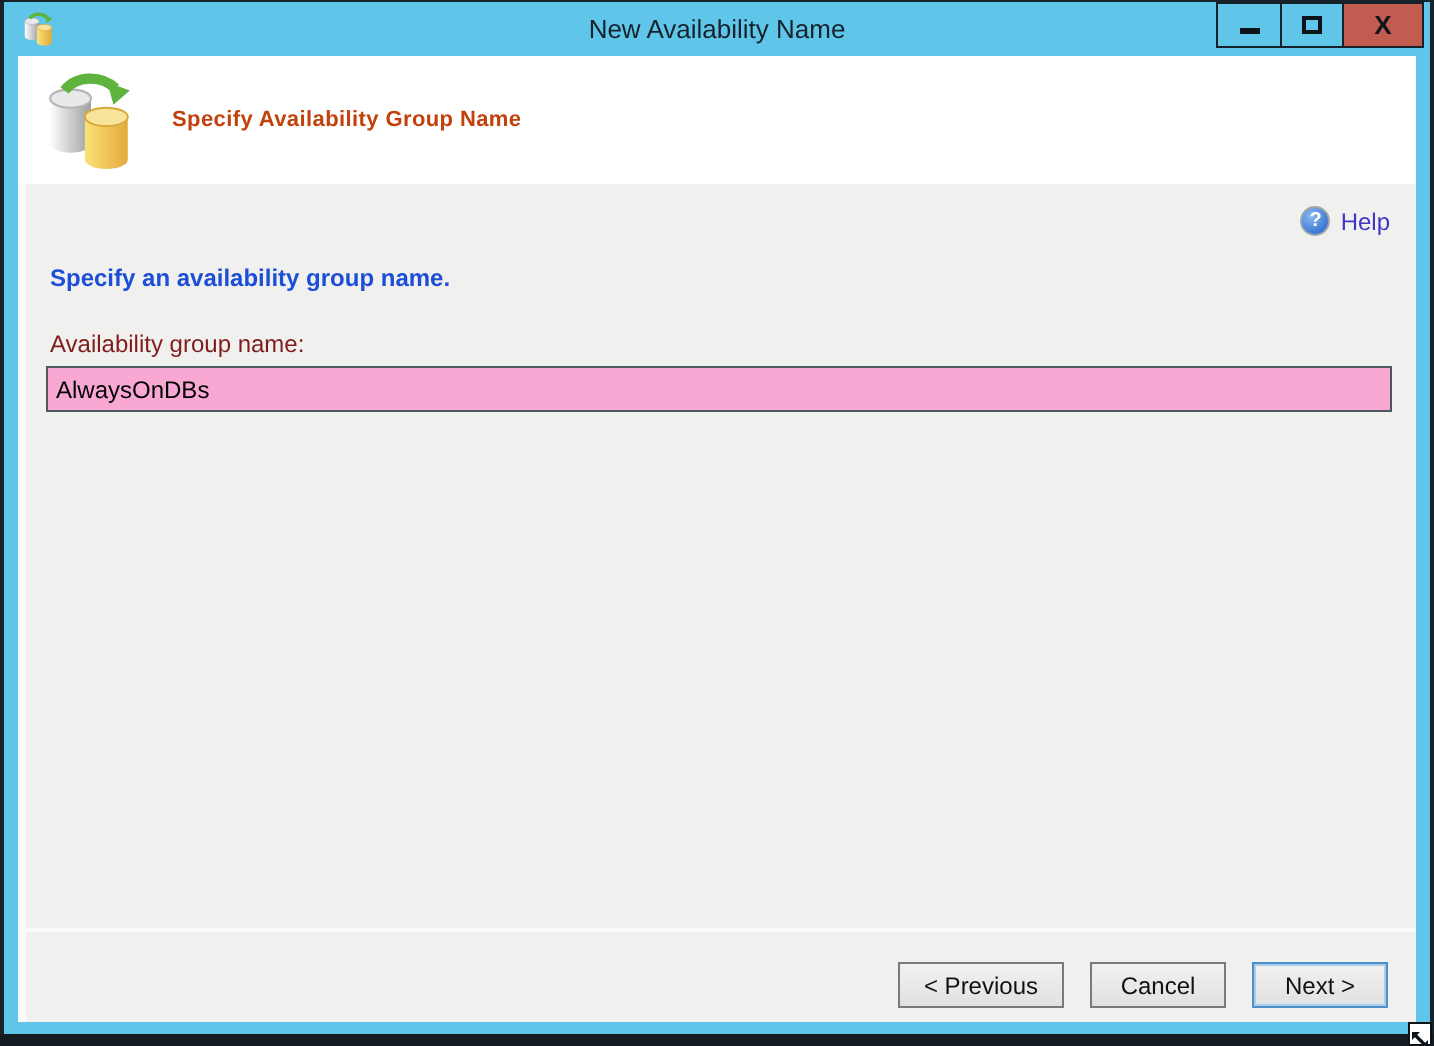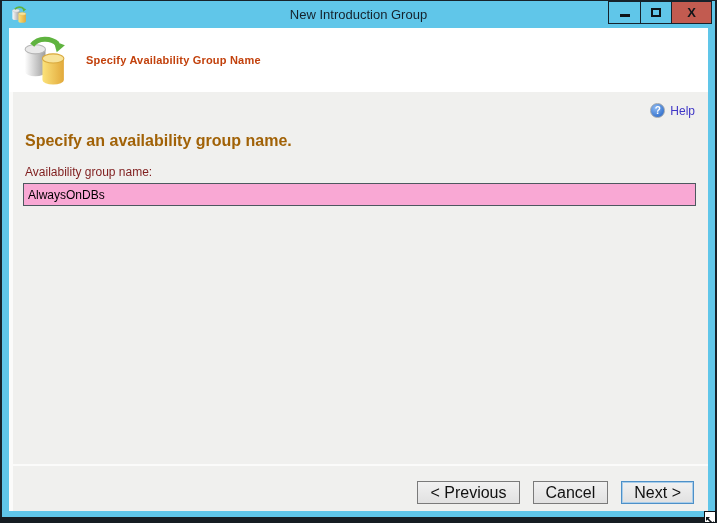--- a/index.html
+++ b/index.html
@@ -70,21 +70,21 @@
     width:15px; height:15px; border-radius:50%;
     background:radial-gradient(circle at 35% 30%, #8ab8f2, #1d5fc4);
     border:1px solid #9fa6ad;
     color:#fff; font-size:10px; font-weight:bold;
     display:flex; align-items:center; justify-content:center;
     line-height:1;
   }
   .help-text { font-size:12px; color:#3f36c6; }
   .content-heading {
     position:absolute; top:40px; left:12px;
-    font-size:16px; font-weight:bold; color:#a16207;
+    font-size:12px; font-weight:bold; color:#1d4ed8;
   }
   .field-label {
     position:absolute; top:73px; left:12px;
     font-size:12px; color:#7f1d1d;
   }
   .name-input {
     position:absolute; top:91px; left:10px; right:12px; height:23px;
     border:1px solid #4e585f; background:#f9a8d4;
     font-family:"Liberation Sans", sans-serif;
     font-size:12px; color:#000; padding:0 4px; outline:none;
@@ -95,21 +95,21 @@
   }
   .button-row {
     position:absolute; right:14px; bottom:7px;
     display:flex; gap:13px;
   }
   .btn {
     min-width:68px; height:23px; padding:0 12px;
     background:linear-gradient(#f1f1f1, #e1e1e1);
     border:1px solid #7a7a7a;
     font-family:"Liberation Sans", sans-serif;
-    font-size:16px; color:#111; cursor:pointer;
+    font-size:12px; color:#111; cursor:pointer;
   }
   .btn.focused { border-color:#4d90c8; box-shadow:inset 0 0 0 1px #a8cdea; }
   
   .resize-grip {
     position:absolute; right:1px; bottom:0; width:12px; height:12px;
     background:#ffffff; border:1px solid #0d1419; cursor:nwse-resize;
   }
 </style>
 </head>
 <body>
@@ -131,21 +131,21 @@
             </linearGradient>
           </defs>
           <path d="M3,13 v22 a10,4.5 0 0 0 20,0 v-22 z" fill="url(#tg1)"></path>
           <ellipse cx="13" cy="13" rx="10" ry="4.5" fill="#e9e9e9" stroke="#b5b5b5"></ellipse>
           <path d="M10,9 C16,1.5 28,1.5 35,8" stroke="#5fb33f" stroke-width="5" fill="none"></path>
           <polygon points="31,5 42,9 34,16" fill="#5fb33f"></polygon>
           <path d="M20,22 v21 a10.5,4.5 0 0 0 21,0 v-21 z" fill="url(#tg2)"></path>
           <ellipse cx="30.5" cy="22" rx="10.5" ry="4.5" fill="#f7e39a" stroke="#d9a93c"></ellipse>
         </svg>
       </span>
-      <div class="titlebar-title">New Introduction Group</div>
+      <div class="titlebar-title">New Availability Name</div>
       <div class="window-controls">
         <div class="ctrl-btn ctrl-min">
           <span class="glyph-min"></span>
         </div>
         <div class="ctrl-btn ctrl-max">
           <span class="glyph-max"></span>
         </div>
         <div class="ctrl-btn ctrl-close">
           <span>X</span>
         </div>

